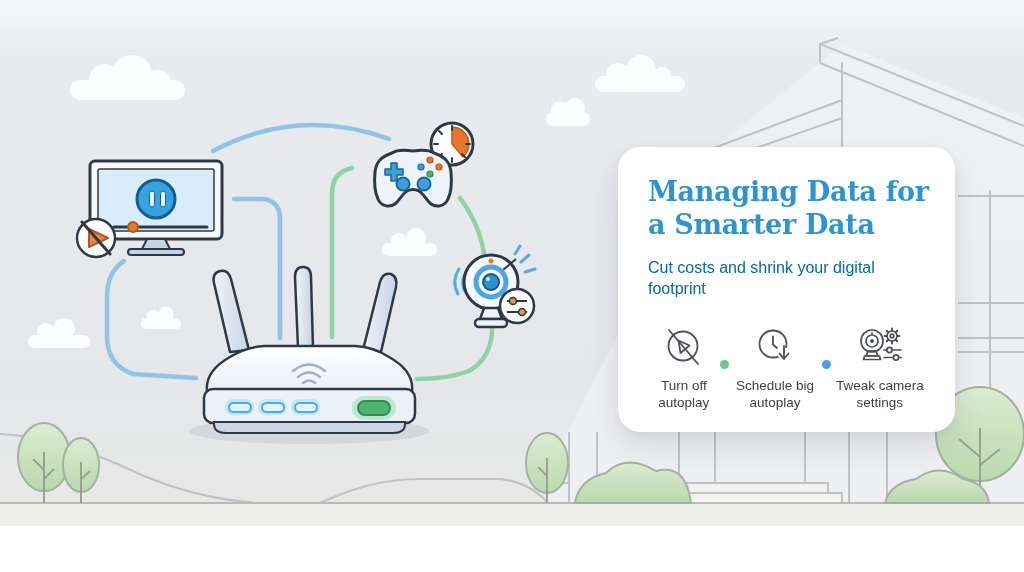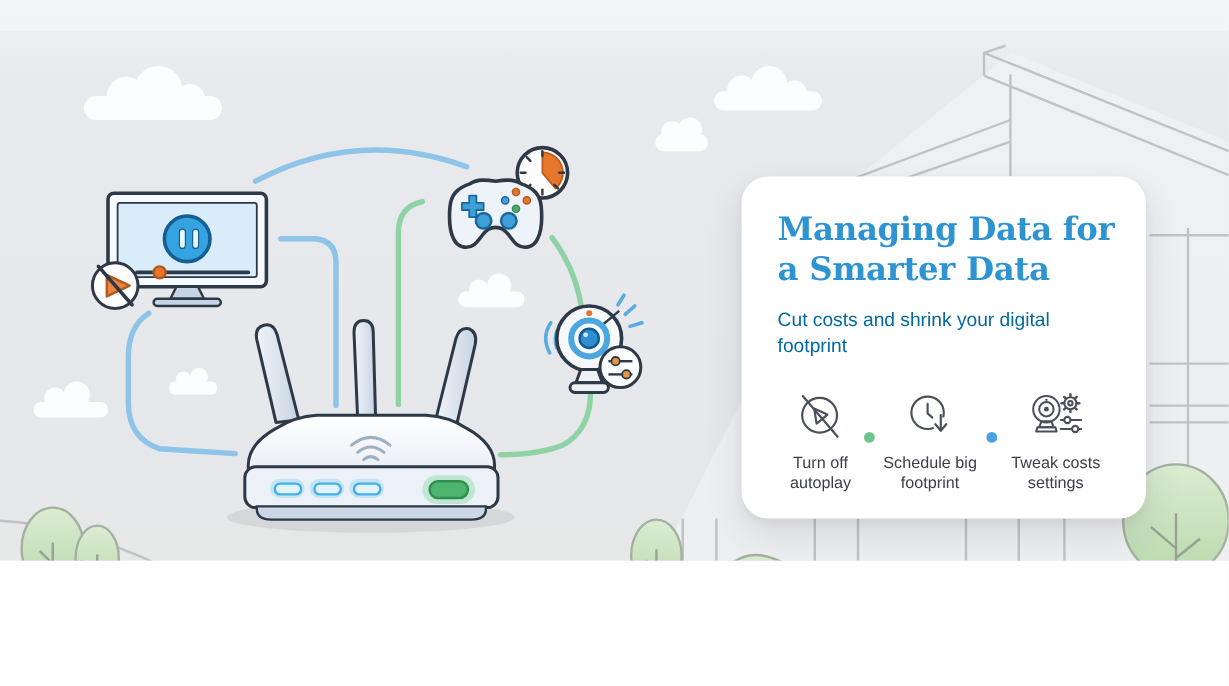--- a/index.html
+++ b/index.html
@@ -1,18 +1,18 @@
 <!DOCTYPE html>
 <html><head>
 <meta charset="utf-8">
 <style>
   * { margin:0; padding:0; box-sizing:border-box; }
   html,body { width:1024px; height:572px; overflow:hidden; }
   .stage {
-    position:relative; width:1024px; height:467px;
+    position:relative; width:1024px; height:526px;
     font-family:"Liberation Sans", sans-serif;
     background:#e8e9ec; overflow:hidden;
   }
   .scene-svg { position:absolute; left:0; top:0; width:1024px; height:572px; display:block; }
 
   .card {
     position:absolute; left:618px; top:147px; width:337px; height:285px;
     background:#ffffff; border-radius:22px;
     box-shadow:0 14px 30px rgba(45,55,75,.12), 0 3px 8px rgba(45,55,75,.06);
     padding:29px 26px 0 30px;
@@ -291,21 +291,21 @@
       <div class="card-item w2">
         <div class="ic">
           <svg width="44" height="44" viewBox="0 0 44 44" fill="none" stroke="#4a4f58" stroke-width="1.8" stroke-linecap="round" stroke-linejoin="round">
             <circle cx="20" cy="19" r="13.5"></circle>
             <path d="M20,11.5 L20,19.5 L24,23"></path>
             <circle cx="31" cy="29" r="6.5" fill="#ffffff" stroke="none"></circle>
             <path d="M31,21 L31,33"></path>
             <path d="M26.5,28.5 L31,34 L35.5,28.5"></path>
           </svg>
         </div>
-        <div class="lbl">Schedule big footprint</div>
+        <div class="lbl">Schedule big autoplay</div>
       </div>
 
       <span class="sep-dot" style="background: rgb(74, 163, 224);"></span>
 
       <div class="card-item w3">
         <div class="ic">
           <svg width="48" height="44" viewBox="0 0 48 44" fill="none" stroke="#4a4f58" stroke-width="1.7" stroke-linecap="round" stroke-linejoin="round">
             <circle cx="16" cy="16" r="11"></circle>
             <circle cx="16" cy="16" r="6"></circle>
             <circle cx="16" cy="16" r="2" fill="#4a4f58" stroke="none"></circle>
@@ -323,17 +323,17 @@
                 <line x1="39.8" y1="14.8" x2="41.2" y2="16.2"></line>
               <line x1="41.2" y1="5.8" x2="39.8" y2="7.2"></line>
                 <line x1="32.2" y1="14.8" x2="30.8" y2="16.2"></line>
             </g>
             <line x1="28" y1="25" x2="45" y2="25"></line>
             <circle cx="33.5" cy="25" r="2.6" fill="#ffffff"></circle>
             <line x1="28" y1="32.5" x2="45" y2="32.5"></line>
             <circle cx="40" cy="32.5" r="2.6" fill="#ffffff"></circle>
           </svg>
         </div>
-        <div class="lbl">Tweak costs settings</div>
+        <div class="lbl">Tweak camera settings</div>
       </div>
     </div>
   </div>
 </div>
 
 </body></html>

